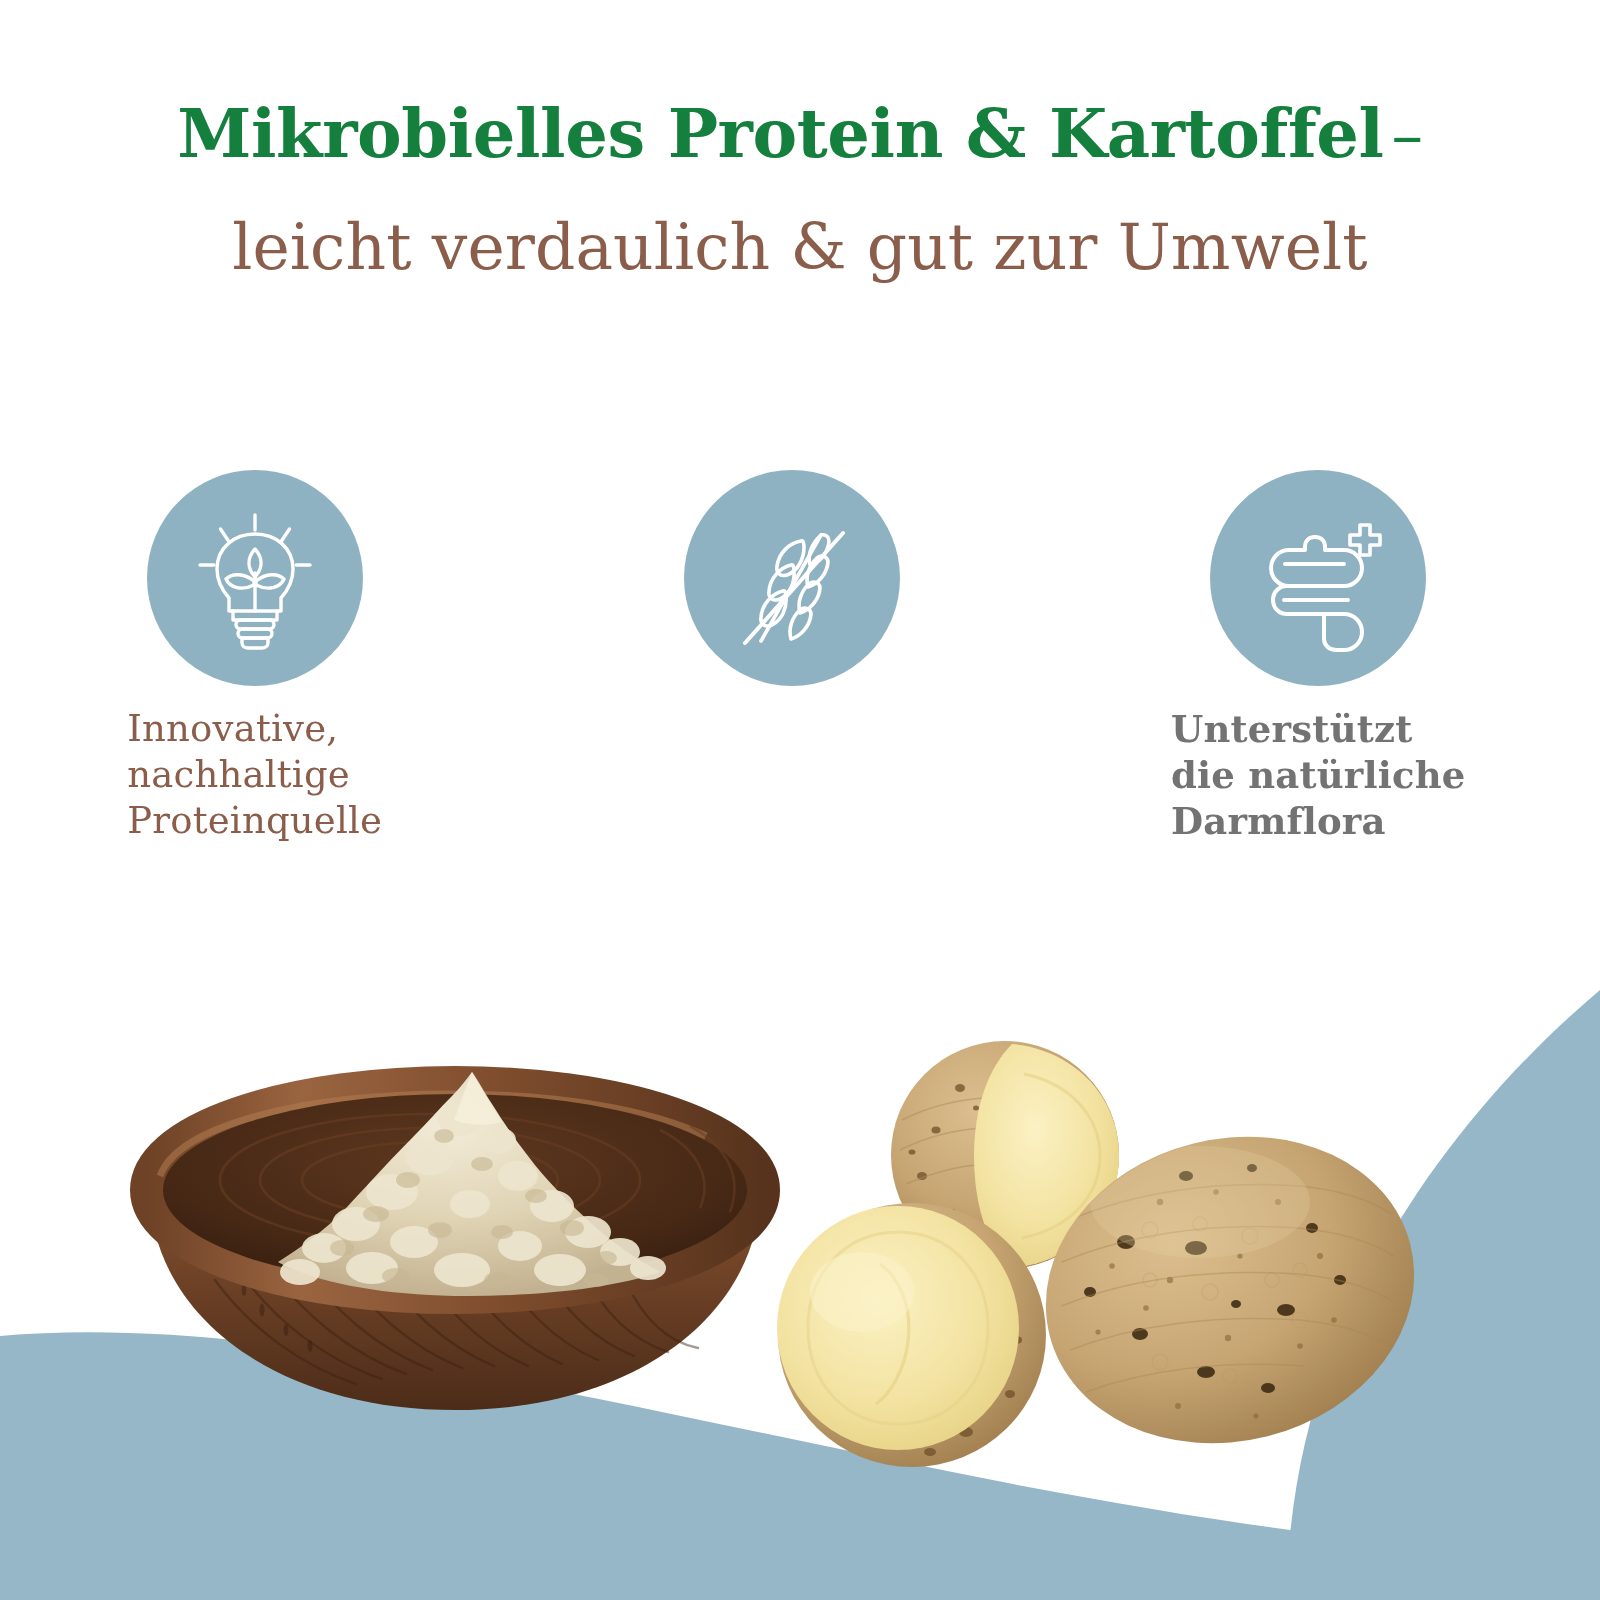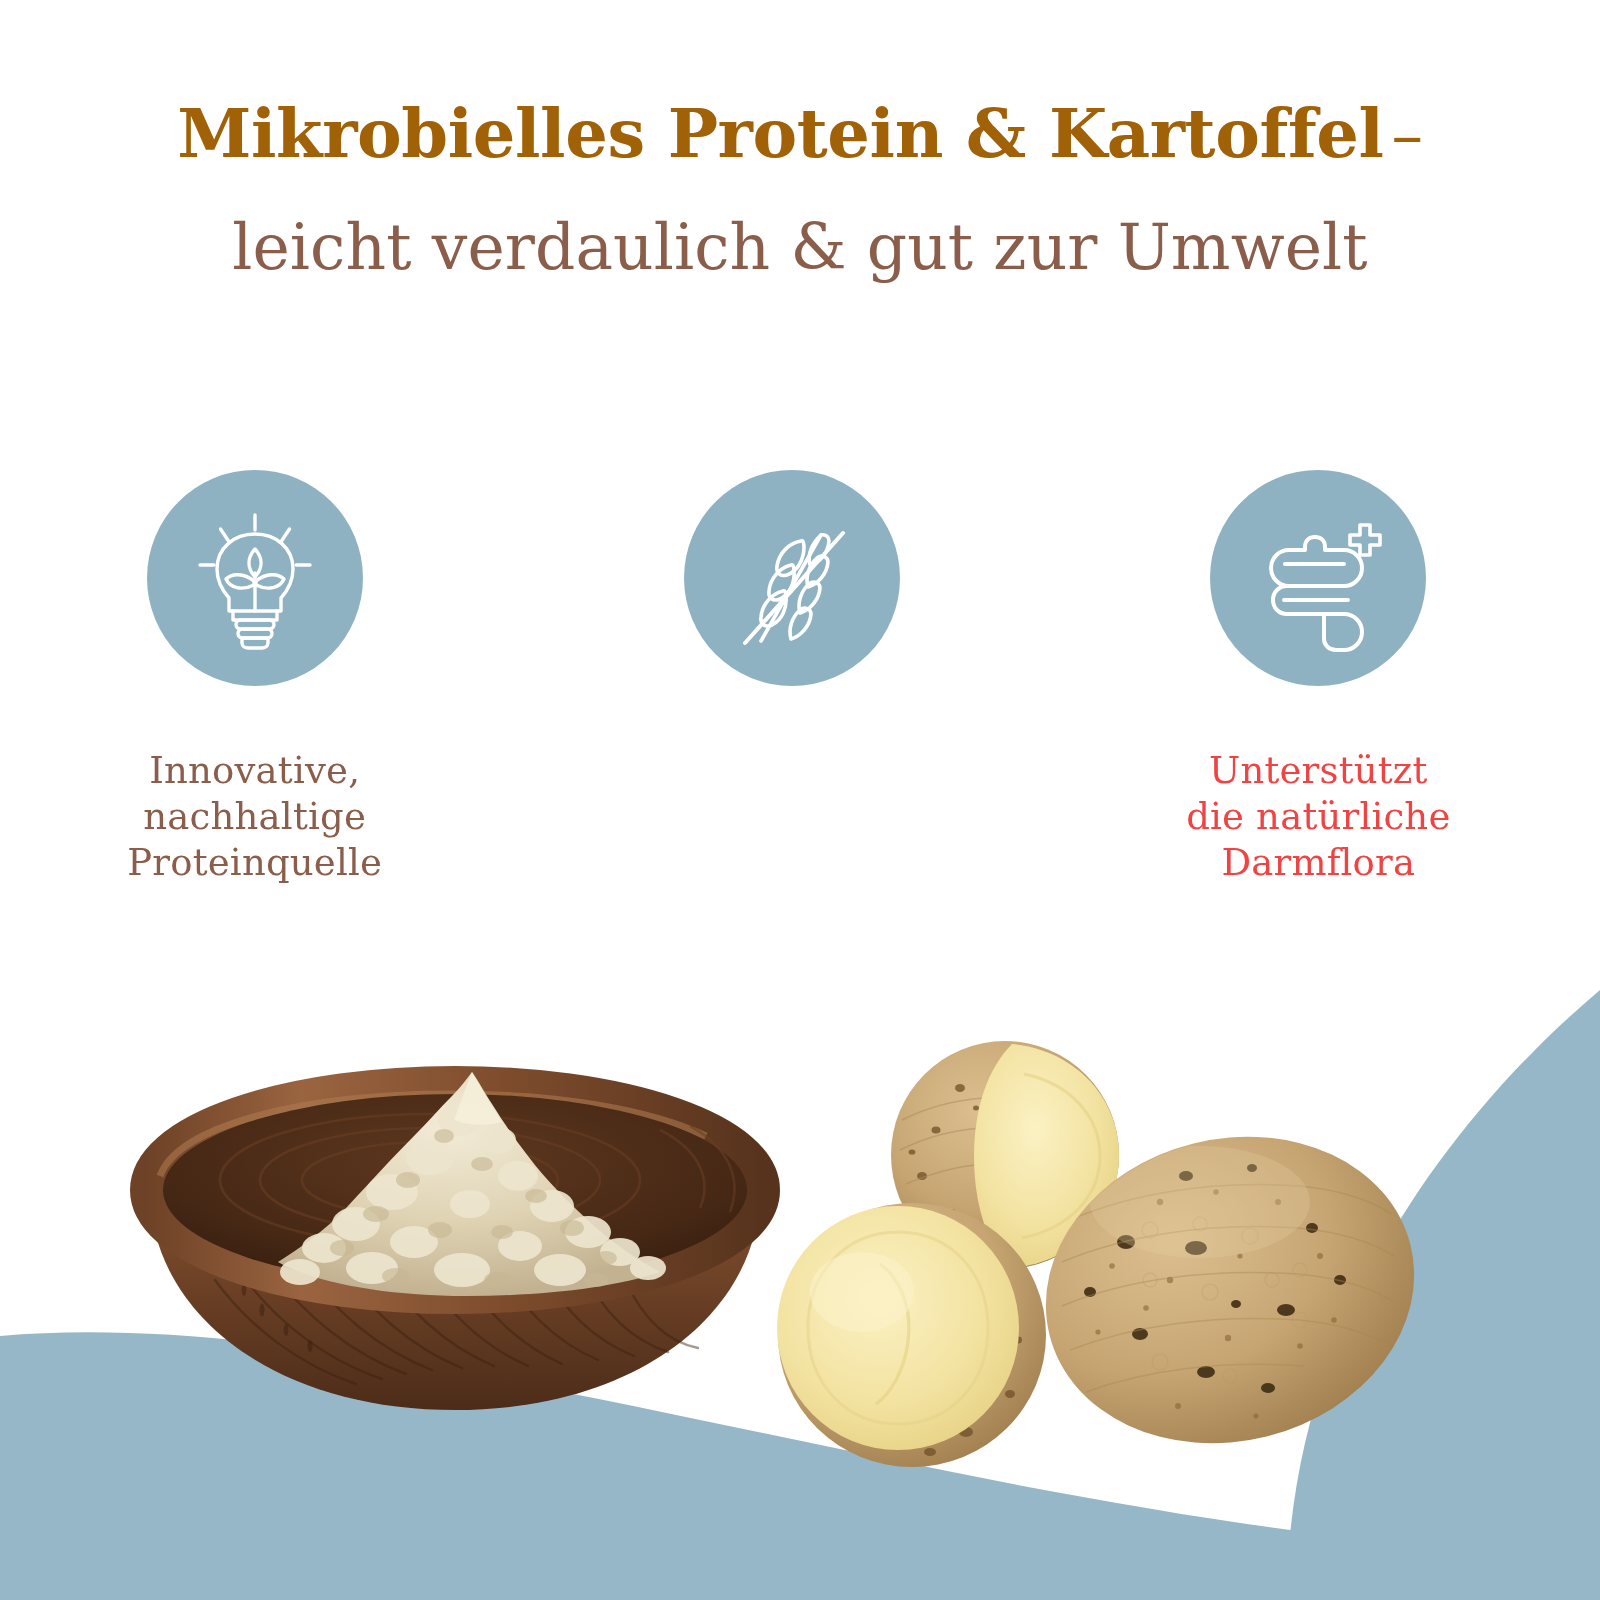--- a/index.html
+++ b/index.html
@@ -80,26 +80,26 @@
     width: 216px;
     height: 216px;
     border-radius: 50%;
     display: flex;
     align-items: center;
     justify-content: center;
   }
   .feature-icon-circle svg { display: block; }
 
   .feature-caption {
-    margin-top: 62px;
+    margin-top: 20px;
     font-family: "DejaVu Serif", "Liberation Serif", serif;
     font-weight: 300;
     font-size: 37px;
     line-height: 46px;
-    text-align: center;
+    text-align: left;
     white-space: pre-line;
     letter-spacing: 0.2px;
   }
 
   
   .feature.col1 { transform: translateX(-12px); }
   .feature.col2 { transform: translateX(-8px); }
   .feature.col3 { transform: translateX(-15px); }
 
   
@@ -121,21 +121,21 @@
   <svg class="bg-shapes" viewBox="0 0 1600 1600" width="1600" height="1600" xmlns="http://www.w3.org/2000/svg">
 
     <path d="M 0,1340 C 260,1316 560,1392 760,1470 C 900,1525 1040,1565 1200,1585 L 1200,1600 L 0,1600 Z" fill="#95B7C8"></path>
 
     <path d="M 0,1336 C 300,1310 700,1430 1100,1500 C 1300,1536 1460,1552 1600,1556 L 1600,1600 L 0,1600 Z" fill="#95B7C8"></path>
 
     <path d="M 1600,990 C 1470,1100 1380,1230 1330,1360 C 1300,1440 1288,1520 1286,1600 L 1600,1600 Z" fill="#95B7C8"></path>
   </svg>
 
   <div class="headline-block">
-    <div class="headline-line1" style="color:#a16207;">
+    <div class="headline-line1" style="color:#15803d;">
       <span>Mikrobielles Protein &amp; Kartoffel</span><span class="dash">–</span>
     </div>
     <div class="headline-line2" style="color:#8B5E4B;margin-top:36px;">leicht verdaulich &amp; gut zur Umwelt</div>
   </div>
 
   <div class="features">
 
     <div class="feature col1">
       <div class="feature-icon-circle" style="background:#8FB2C2;">
         <svg width="150" height="150" viewBox="0 0 150 150" xmlns="http://www.w3.org/2000/svg" fill="none" stroke="#FFFFFF" stroke-width="3.4" stroke-linecap="round" stroke-linejoin="round">
@@ -221,21 +221,21 @@
                    C 119,139 111,147 101,147
                    L 93,147"></path>
           <path d="M 93,147
                    C 86,147 81,142 81,136
                    L 81,111"></path>
 
           <path d="M 117,22 L 127,22 L 127,32 L 137,32 L 137,42 L 127,42 L 127,52
                    L 117,52 L 117,42 L 107,42 L 107,32 L 117,32 Z" stroke-width="3.6"></path>
         </svg>
       </div>
-      <div class="feature-caption" style="color:#ef4444;">Unterstützt
+      <div class="feature-caption" style="color:#737373;font-weight:bold;">Unterstützt
 die natürliche
 Darmflora</div>
     </div>
   </div>
 
   <div class="photo-area">
     <svg viewBox="0 0 1600 620" width="1600" height="620" xmlns="http://www.w3.org/2000/svg">
       <defs>
         <radialGradient id="powderGrad" cx="45%" cy="25%" r="75%">
           <stop offset="0%" stop-color="#F2EBD7"></stop>

